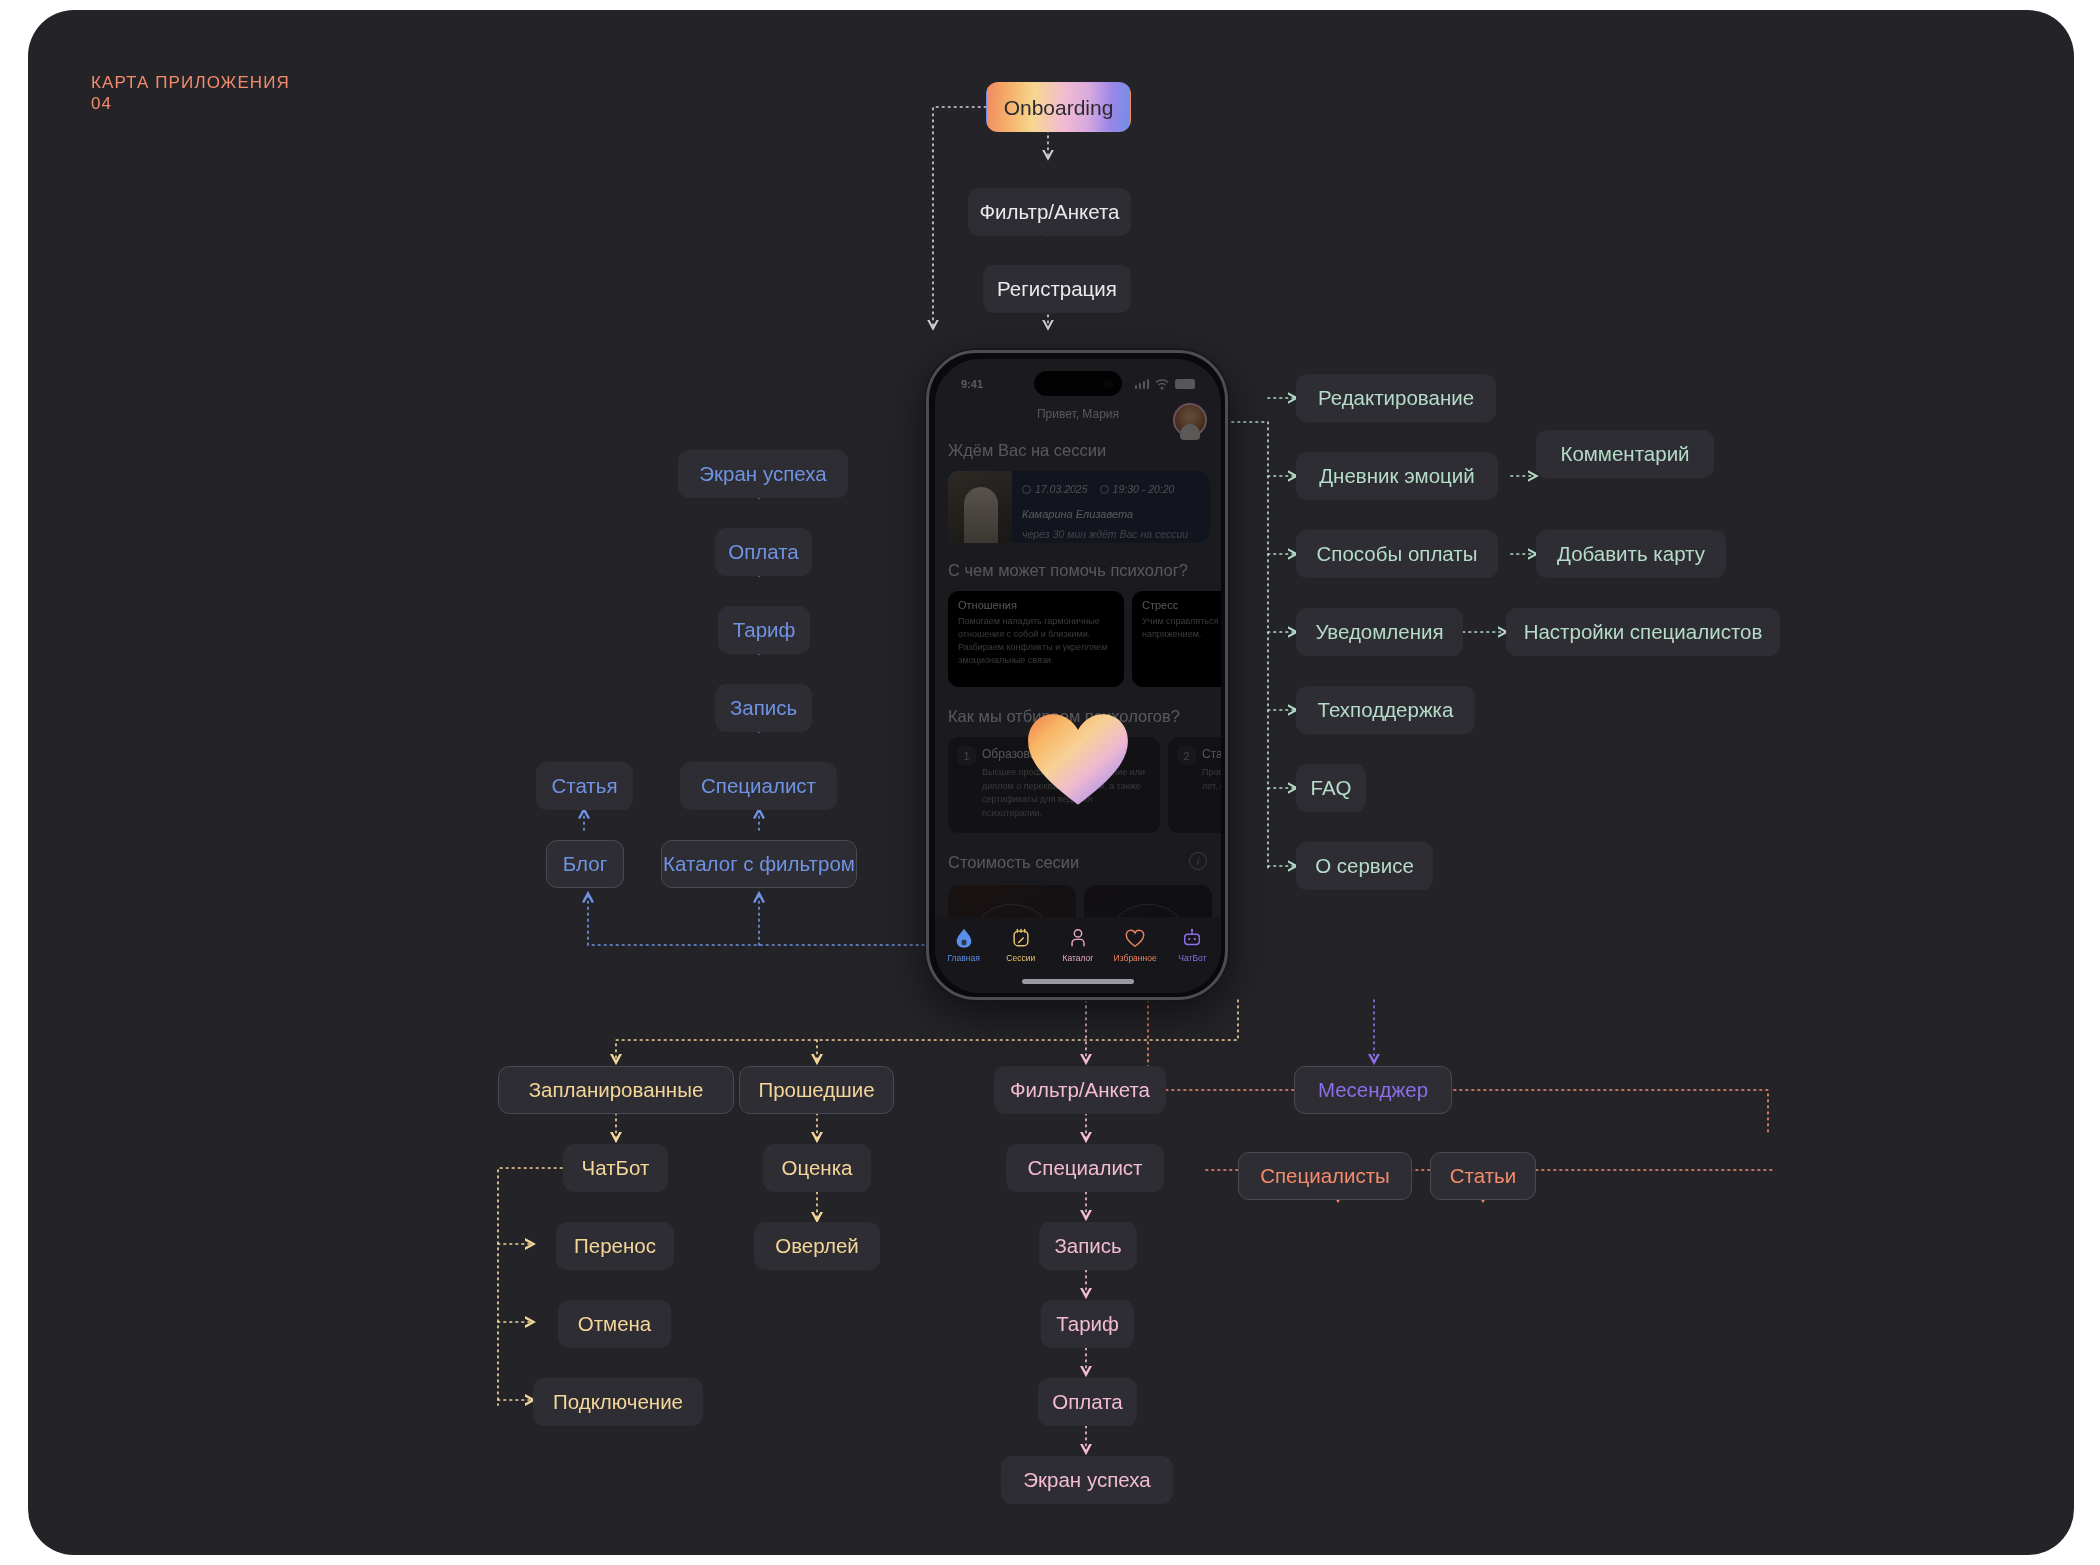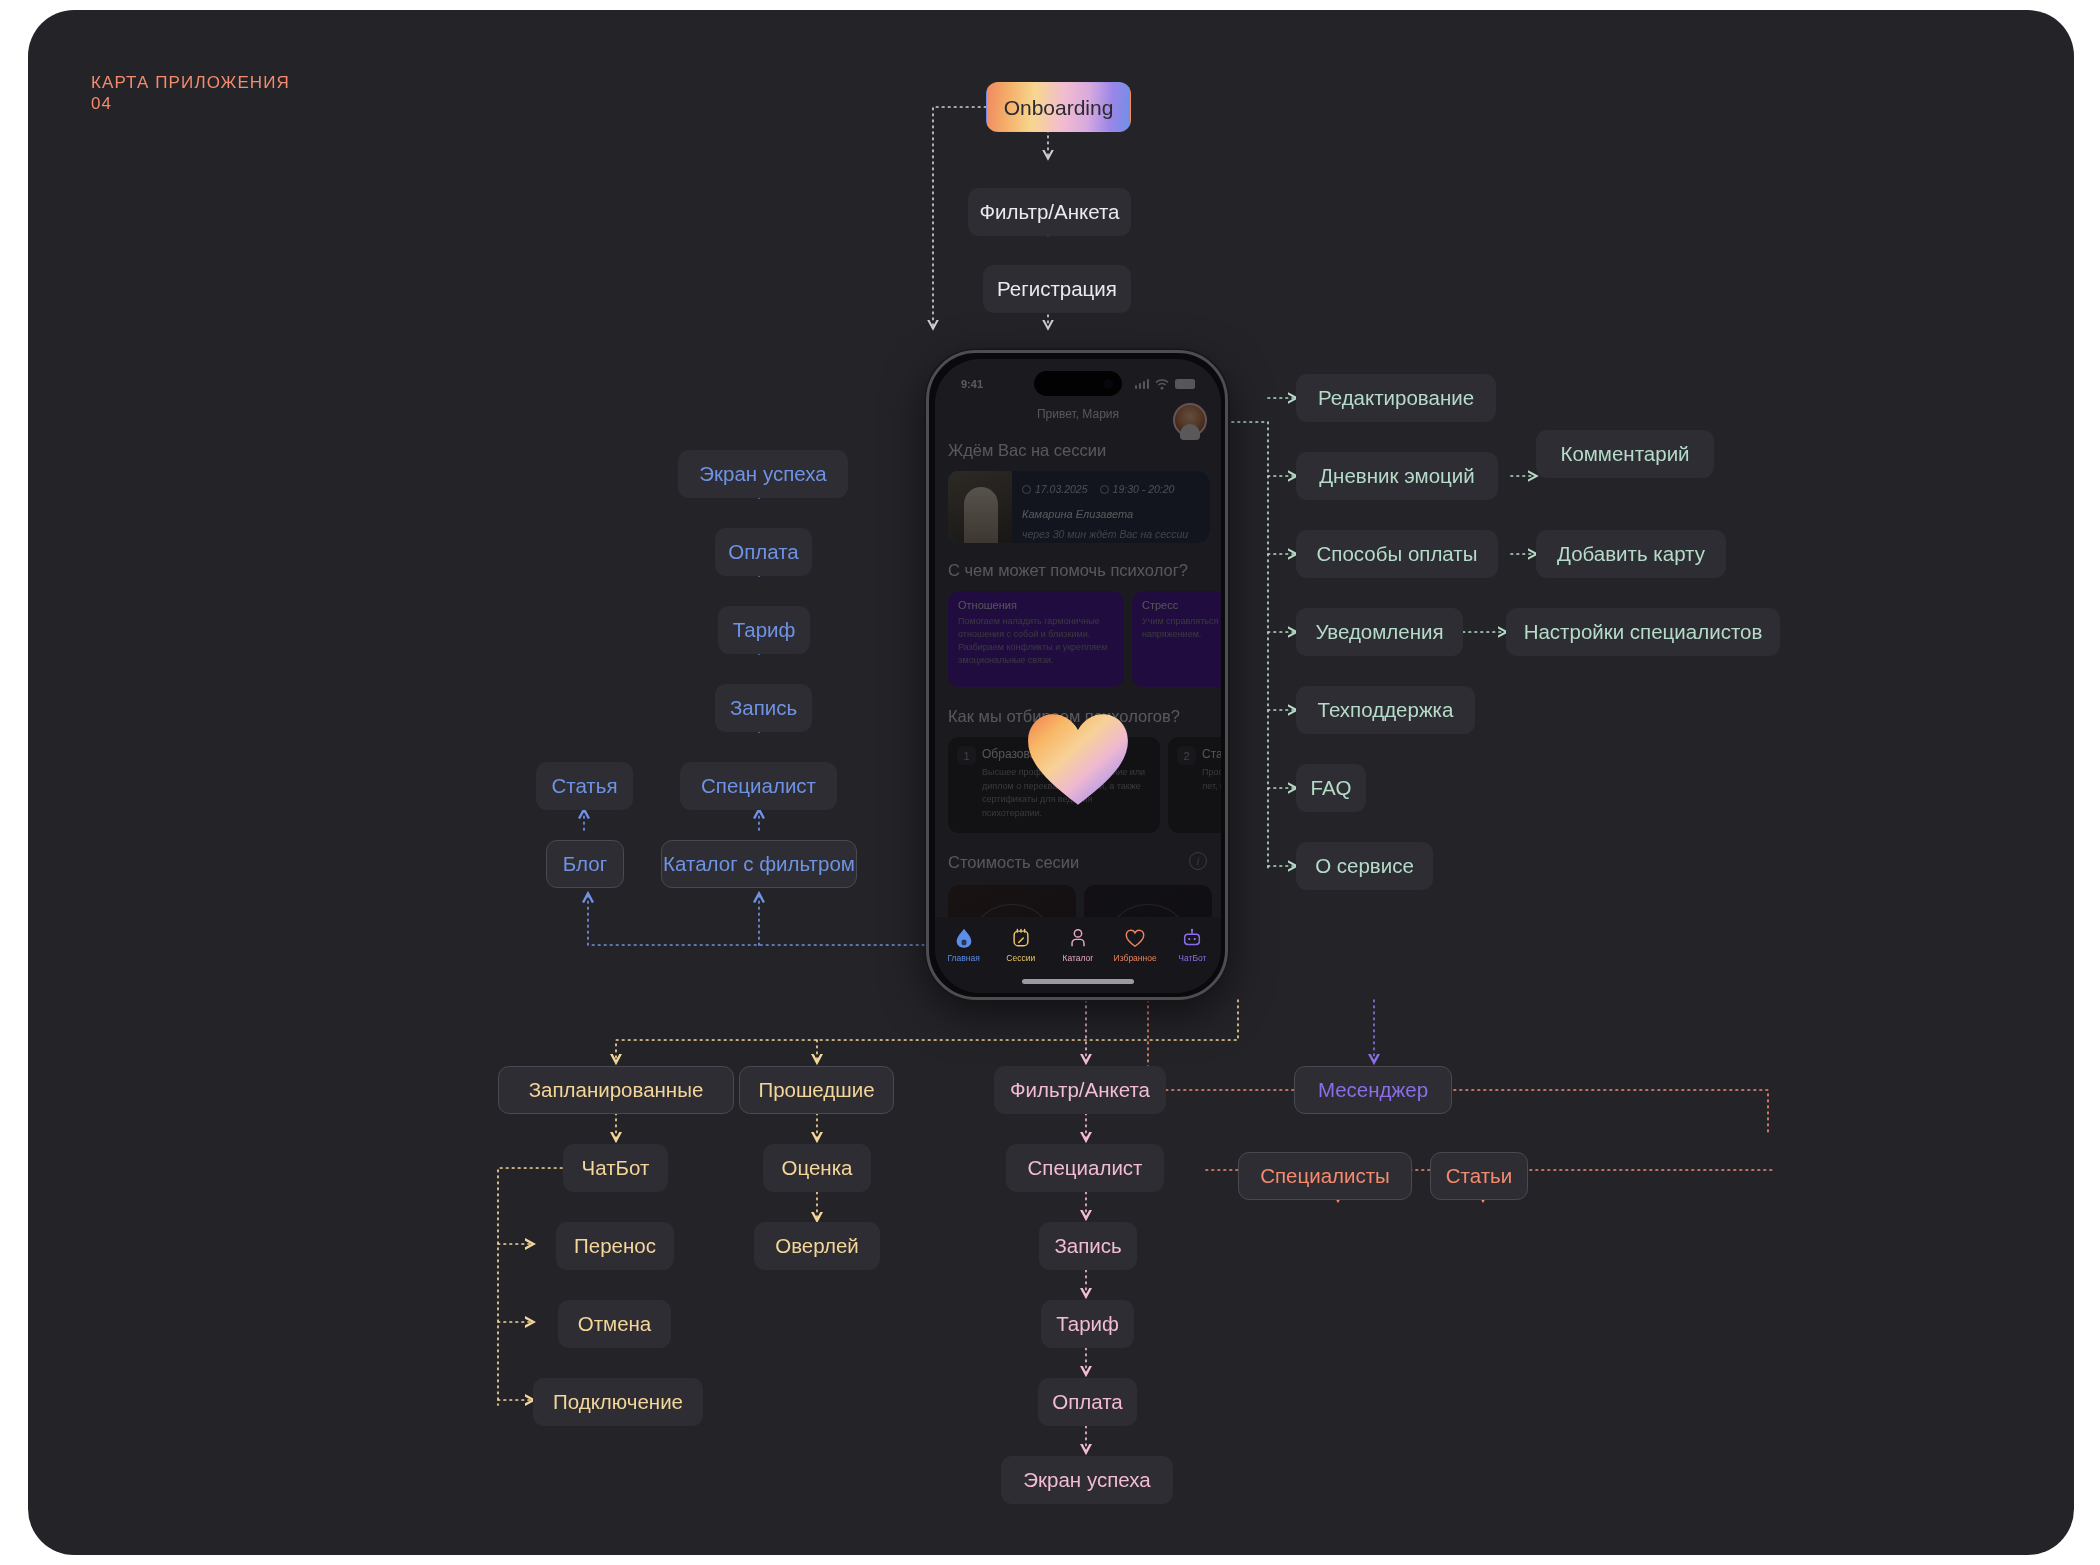--- a/index.html
+++ b/index.html
@@ -137,21 +137,21 @@
   }
   #session-info {
     position: absolute; left: 64px; top: 0; right: 0; bottom: 0;
     background: #2d3347; padding: 10px 10px;
     color: #b9b9c6; font-size: 10.5px; line-height: 1.55;
   }
   .sess-row { display: flex; gap: 12px; align-items: center; }
   .sess-dot { width: 9px; height: 9px; border-radius: 50%; border: 1.2px solid #9aa0b6; }
 
   .help-card {
-    position: absolute; border-radius: 11px; background: #4c1d95; overflow: hidden;
+    position: absolute; border-radius: 11px; background: #000000; overflow: hidden;
   }
   .help-title { position: absolute; left: 10px; top: 8px; color: #c9c8d1; font-size: 11px; }
   .help-text  { position: absolute; left: 10px; top: 24px; right: 8px;
                 color: #8a8994; font-size: 9px; line-height: 1.45; }
 
   .num-card {
     position: absolute; border-radius: 11px; background: #2a2930;
   }
   .num-badge {
     position:absolute;left:9px;top:9px;width:19px;height:19px;border-radius:6px;
@@ -320,21 +320,21 @@
   <div class="node c-pink" style="left:966px;top:1056px;width:172px;">Фильтр/Анкета</div>
   <div class="node c-pink" style="left:978px;top:1134px;width:158px;">Специалист</div>
   <div class="node c-pink" style="left:1011px;top:1212px;width:98px;">Запись</div>
   <div class="node c-pink" style="left:1013px;top:1290px;width:93px;">Тариф</div>
   <div class="node c-pink" style="left:1010px;top:1368px;width:99px;">Оплата</div>
   <div class="node c-pink" style="left:973px;top:1446px;width:172px;">Экран успеха</div>
 
   <div class="node c-purple bordered" style="left:1266px;top:1056px;width:158px;">Месенджер</div>
 
   <div class="node c-salmon bordered" style="left:1210px;top:1142px;width:174px;">Специалисты</div>
-  <div class="node c-salmon bordered" style="left:1402px;top:1142px;width:98px;">Статьи</div>
+  <div class="node c-salmon bordered" style="left:1402px;top:1142px;width:106px;">Статьи</div>
 
   <div id="phone">
     <div id="phone-screen">
 
       <div class="phone-dim" style="position:absolute;inset:0;">
 
         <div id="status-bar">
           <span>9:41</span>
           <span style="display:flex;align-items:center;gap:6px;">
             <span class="sig-bars">

